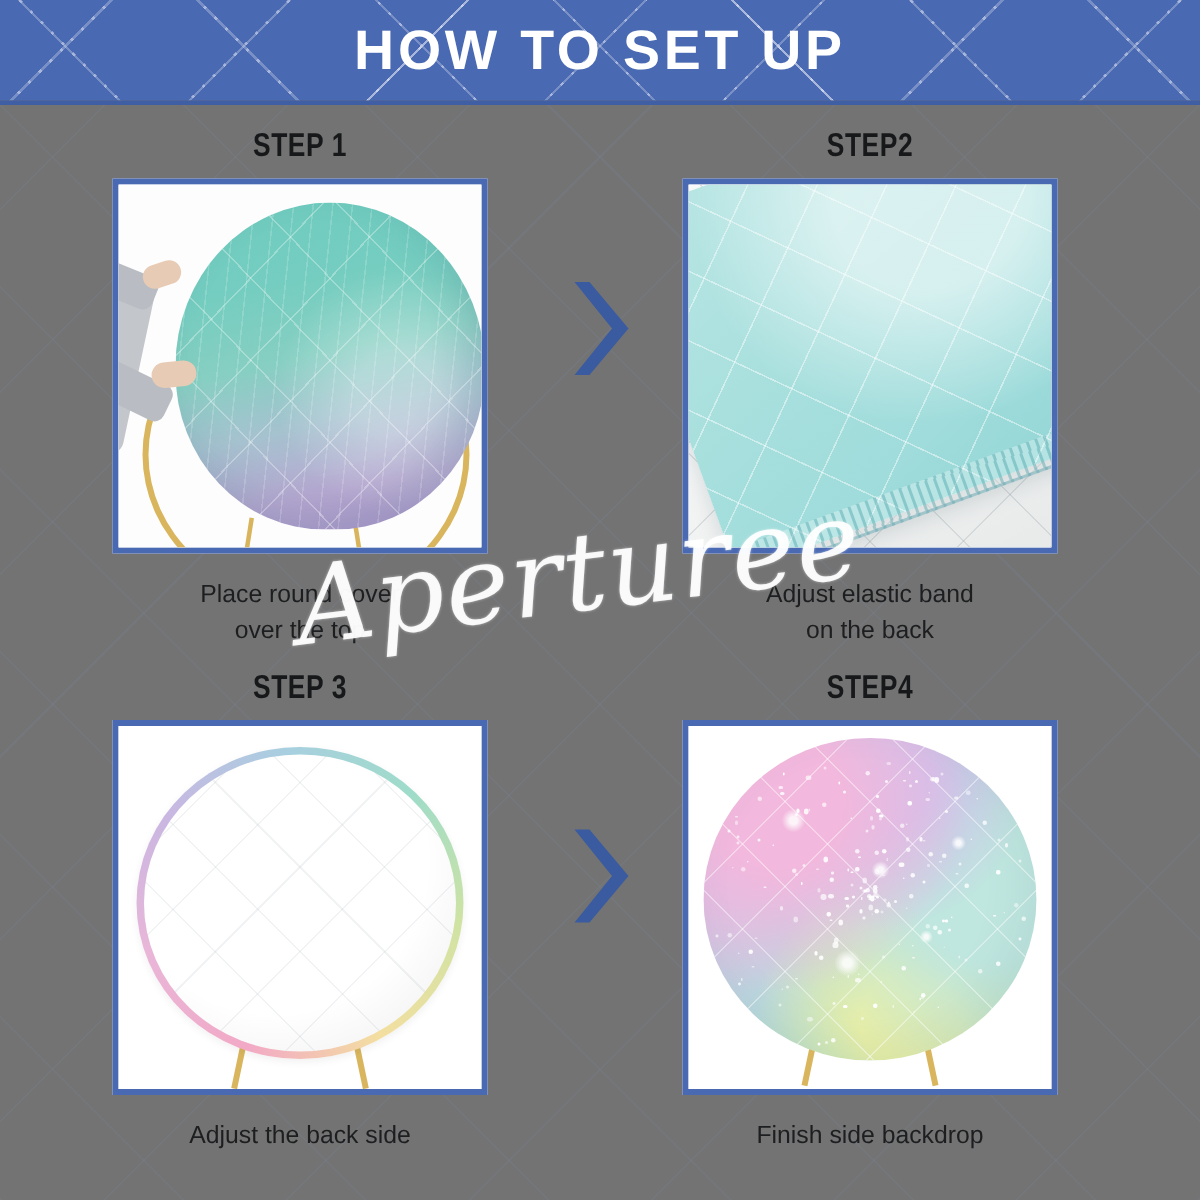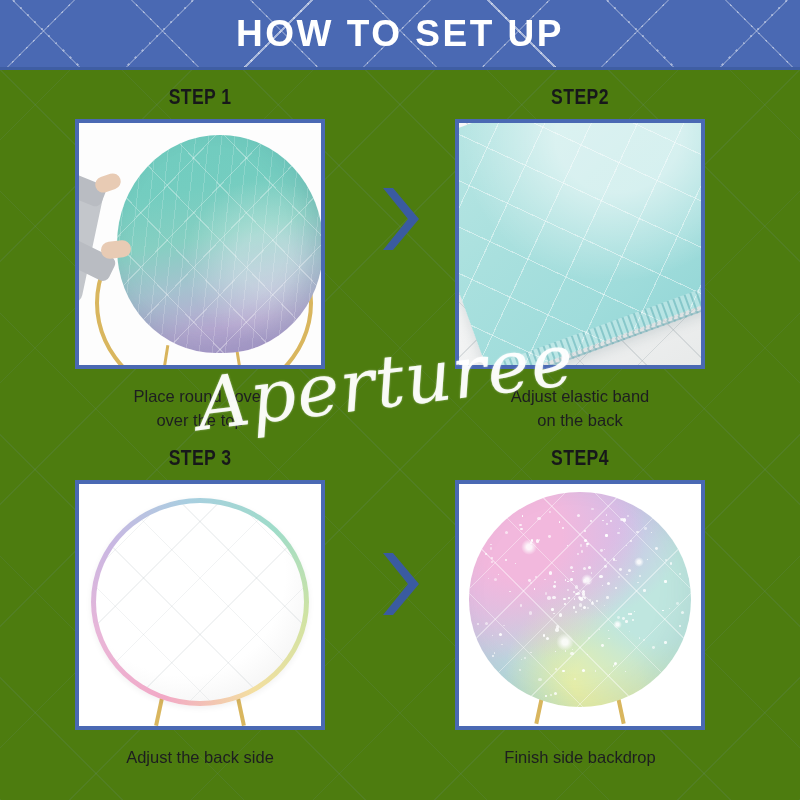--- a/index.html
+++ b/index.html
@@ -2,21 +2,21 @@
 <html><head>
 <meta charset="utf-8">
 <style>
   html,body{margin:0;padding:0;}
   body{
     width:800px;height:800px;overflow:hidden;
     background:#f4f5f7;
     font-family:"Liberation Sans",sans-serif;
     position:relative;
   }
-  #page{position:relative;width:800px;height:800px;background:#4d7c0f;overflow:hidden;}
+  #page{position:relative;width:800px;height:800px;background:#737373;overflow:hidden;}
 
   
   .bg-quilt{
     position:absolute;inset:0;z-index:0;pointer-events:none;
     background-image:
       repeating-linear-gradient(45deg, rgba(120,150,200,.10) 0 1px, transparent 1px 86px),
       repeating-linear-gradient(-45deg, rgba(120,150,200,.10) 0 1px, transparent 1px 86px);
   }
 
   

